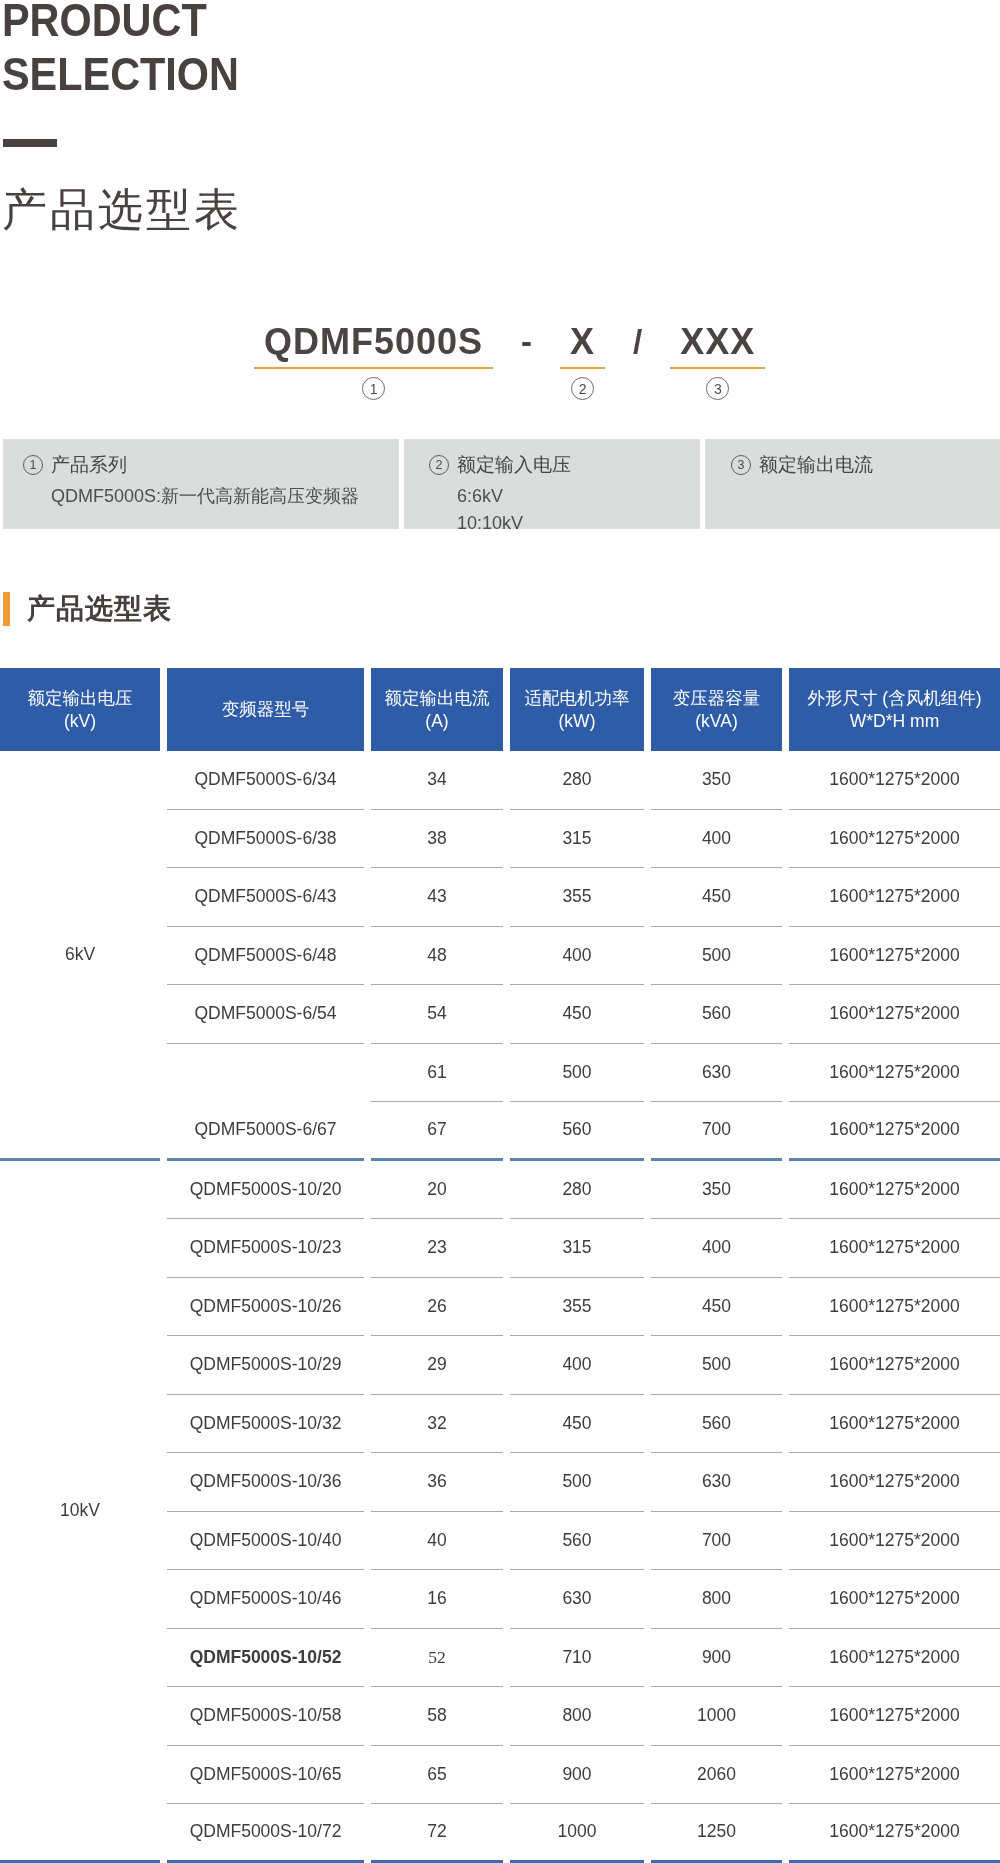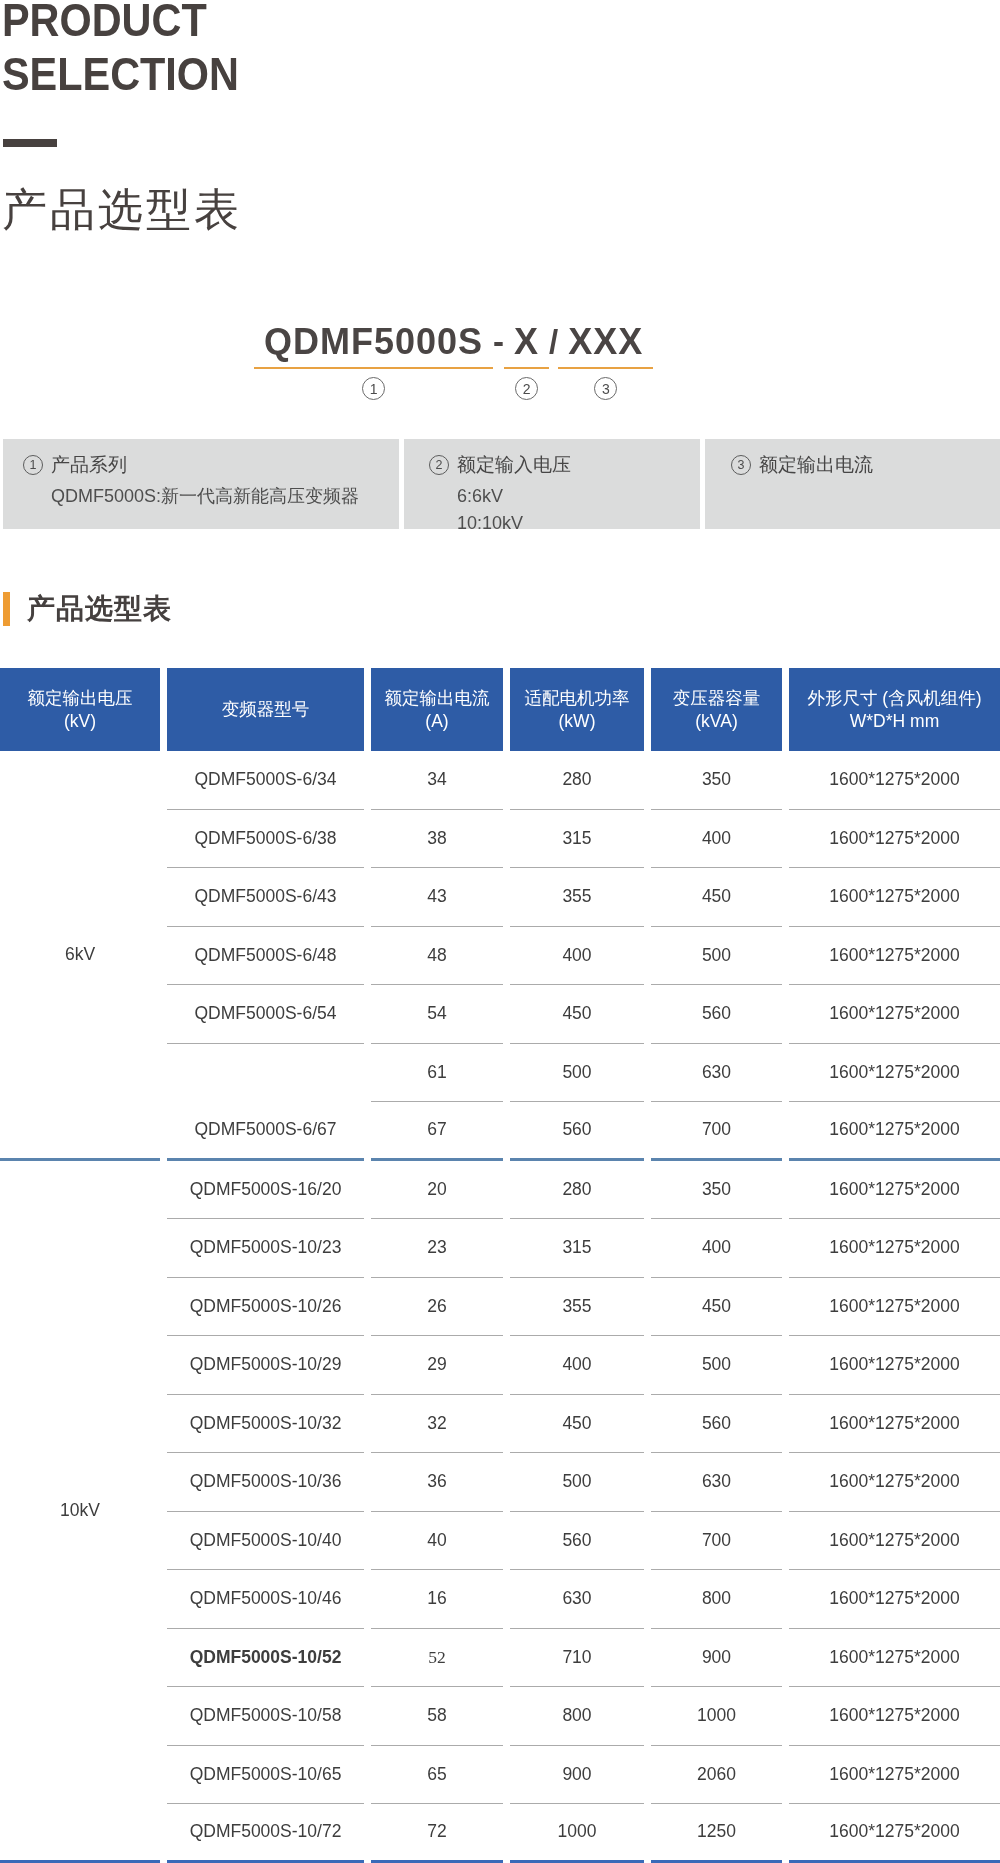--- a/index.html
+++ b/index.html
@@ -17,21 +17,21 @@
     color:#47413f; letter-spacing:0px;
     transform:scaleX(0.9); transform-origin:left top;
   }
   .dash-rule { position:absolute; top:139px; left:3px; width:54px; height:8px; background:#47413f; }
   .title-zh {
     position:absolute; top:180px; left:2px;
     font-size:45px; font-weight:400; color:#47413f; letter-spacing:3px;
   }
 
   
-  .code-row { position:absolute; top:322px; left:254px; display:flex; align-items:flex-start; }
+  .code-row { position:absolute; top:322px; left:254px; display:flex; align-items:flex-start; gap:28px; }
   .code-part { display:flex; flex-direction:column; align-items:center; }
   .code-text {
     font-size:36px; font-weight:700; color:#4a4544; letter-spacing:1px;
     line-height:40px; padding:0 10px 5px; border-bottom:2px solid #e8a243;
   }
   .code-sep { font-size:33px; font-weight:700; color:#4a4544; line-height:40px; }
   .num-circle {
     width:23px; height:23px; border:1px solid #6a6a6a; border-radius:50%;
     display:flex; align-items:center; justify-content:center;
     font-size:14px; color:#4c4c4c; background:transparent;
@@ -194,21 +194,21 @@
     <div class="cell" style="grid-area: 7 / 3;">61</div>
     <div class="cell" style="grid-area: 7 / 4;">500</div>
     <div class="cell" style="grid-area: 7 / 5;">630</div>
     <div class="cell" style="grid-area: 7 / 6;">1600*1275*2000</div>
     <div class="cell group-end-mid" style="grid-area: 8 / 2;">QDMF5000S-6/67</div>
     <div class="cell group-end-mid" style="grid-area: 8 / 3;">67</div>
     <div class="cell group-end-mid" style="grid-area: 8 / 4;">560</div>
     <div class="cell group-end-mid" style="grid-area: 8 / 5;">700</div>
     <div class="cell group-end-mid" style="grid-area: 8 / 6;">1600*1275*2000</div>
     <div class="vcell group-end-final" style="grid-area: 9 / 1 / span 12;">10kV</div>
-    <div class="cell" style="grid-area: 9 / 2;">QDMF5000S-16/20</div>
+    <div class="cell" style="grid-area: 9 / 2;">QDMF5000S-10/20</div>
     <div class="cell" style="grid-area: 9 / 3;">20</div>
     <div class="cell" style="grid-area: 9 / 4;">280</div>
     <div class="cell" style="grid-area: 9 / 5;">350</div>
     <div class="cell" style="grid-area: 9 / 6;">1600*1275*2000</div>
     <div class="cell" style="grid-area: 10 / 2;">QDMF5000S-10/23</div>
     <div class="cell" style="grid-area: 10 / 3;">23</div>
     <div class="cell" style="grid-area: 10 / 4;">315</div>
     <div class="cell" style="grid-area: 10 / 5;">400</div>
     <div class="cell" style="grid-area: 10 / 6;">1600*1275*2000</div>
     <div class="cell" style="grid-area: 11 / 2;">QDMF5000S-10/26</div>

